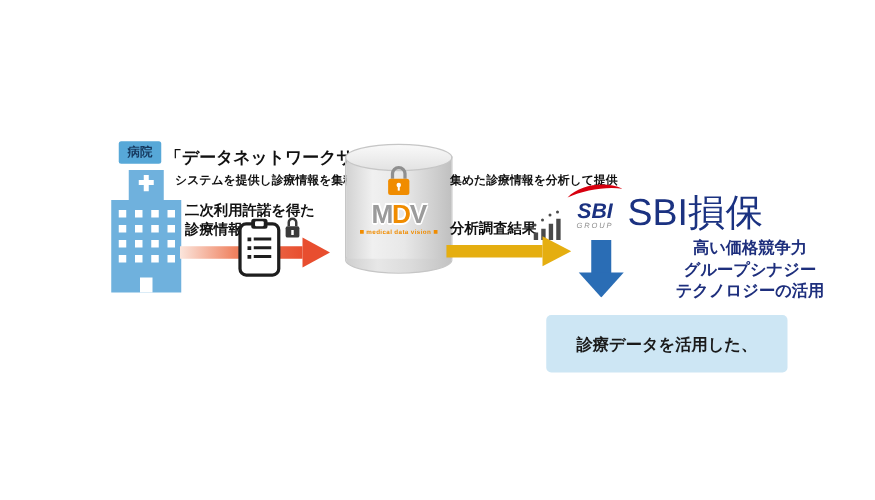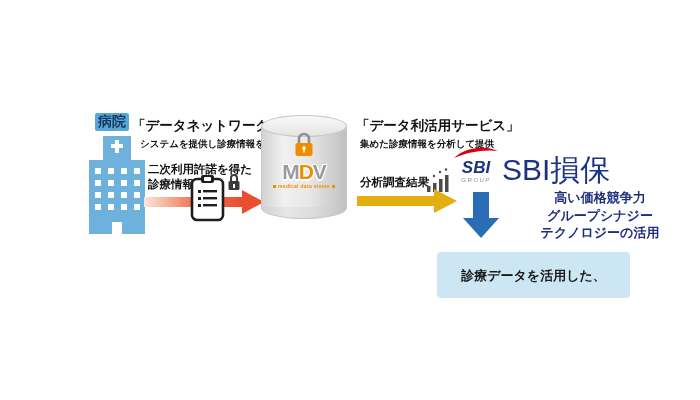--- a/index.html
+++ b/index.html
@@ -3,34 +3,34 @@
 <meta charset="utf-8">
 <style>
   html,body{margin:0;padding:0;background:#fff;}
   .canvas{
     position:relative;width:700px;height:400px;background:#ffffff;
     font-family:"Liberation Sans",sans-serif;overflow:hidden;
   }
   .abs{position:absolute;}
   
   .hosp-badge{left:95px;top:113px;width:34px;height:18px;background:#57a8d8;border-radius:2px;
-    color:#16395f;font-size:14px;font-weight:700;display:flex;align-items:center;justify-content:center;}
+    color:#16395f;font-size:10px;font-weight:700;display:flex;align-items:center;justify-content:center;}
   .hosp{left:89px;top:136px;width:56px;height:98px;}
   .hosp-tower{position:absolute;left:14px;top:0;width:28px;height:24px;background:#6fb1dd;}
   .hosp-cross-v{position:absolute;left:12px;top:4px;width:4px;height:13px;background:#fff;}
   .hosp-cross-h{position:absolute;left:8px;top:8px;width:12px;height:4px;background:#fff;}
   .hosp-body{position:absolute;left:0;top:24px;width:56px;height:74px;background:#6fb1dd;}
   .hosp-win{position:absolute;width:6px;height:6px;background:#fff;}
   .hosp-door{position:absolute;left:23px;top:62px;width:10px;height:12px;background:#fff;}
   
   .net-title{left:132px;top:117px;font-size:13.5px;font-weight:700;color:#111;}
   .net-sub{left:140px;top:138px;font-size:9.5px;font-weight:700;color:#111;}
   .flow1{left:148px;top:162px;font-size:11.5px;font-weight:700;color:#111;line-height:15px;}
   
-  .cyl{left:261px;top:115px;width:91px;height:102px;}
+  .cyl{left:276px;top:115px;width:91px;height:102px;}
   .cyl-bottom{position:absolute;left:0;top:82px;width:84px;height:20px;border-radius:50%;
     background:linear-gradient(90deg,#cfcfcf,#e7e7e7 30%,#dcdcdc 60%,#c3c3c3);border:1px solid #c6c6c6;}
   .cyl-side{position:absolute;left:0;top:10px;width:84px;height:82px;
     background:linear-gradient(90deg,#d2d2d2 0%,#f0f0f0 25%,#e8e8e8 55%,#cecece 85%,#c0c0c0 100%);
     border-left:1px solid #c6c6c6;border-right:1px solid #c6c6c6;}
   .cyl-top{position:absolute;left:0;top:0;width:84px;height:20px;border-radius:50%;
     background:linear-gradient(180deg,#f9f9f9,#e3e3e3);border:1px solid #c6c6c6;}
   .cyl-lock{position:absolute;left:33px;top:16px;}
   .mdv{position:absolute;left:0;width:86px;top:46px;text-align:center;line-height:1;}
   .mdv-letters{font-size:21px;font-weight:900;letter-spacing:-1px;
@@ -134,21 +134,20 @@
       <circle cx="10" cy="17" r="1.8" fill="#fff"></circle>
       <rect x="9.2" y="17" width="1.6" height="4.5" fill="#fff"></rect>
     </svg>
     <div class="mdv">
       <span class="mdv-letters"><span class="mdv-gray">M</span><span class="mdv-orange">D</span><span class="mdv-gray">V</span></span>
       <div class="mdv-sub"><span class="mdv-sq"></span><span>medical data vision</span><span class="mdv-sq"></span></div>
     </div>
   </div>
 
 
-  <div class="abs use-title">「データ利活用サービス」</div>
   <div class="abs use-sub">集めた診療情報を分析して提供</div>
   <div class="abs flow2">分析調査結果</div>
 
   <svg class="abs" style="left:424px;top:167px" width="27" height="27">
     <rect x="3" y="19" width="3.5" height="6" fill="#4a4a4a"></rect>
     <rect x="9" y="16" width="3.5" height="9" fill="#4a4a4a"></rect>
     <rect x="15" y="12" width="3.5" height="13" fill="#4a4a4a"></rect>
     <rect x="21" y="8" width="3.5" height="17" fill="#4a4a4a"></rect>
     <circle cx="4" cy="13" r="1.2" fill="#4a4a4a"></circle>
     <circle cx="10" cy="9" r="1.2" fill="#4a4a4a"></circle>

